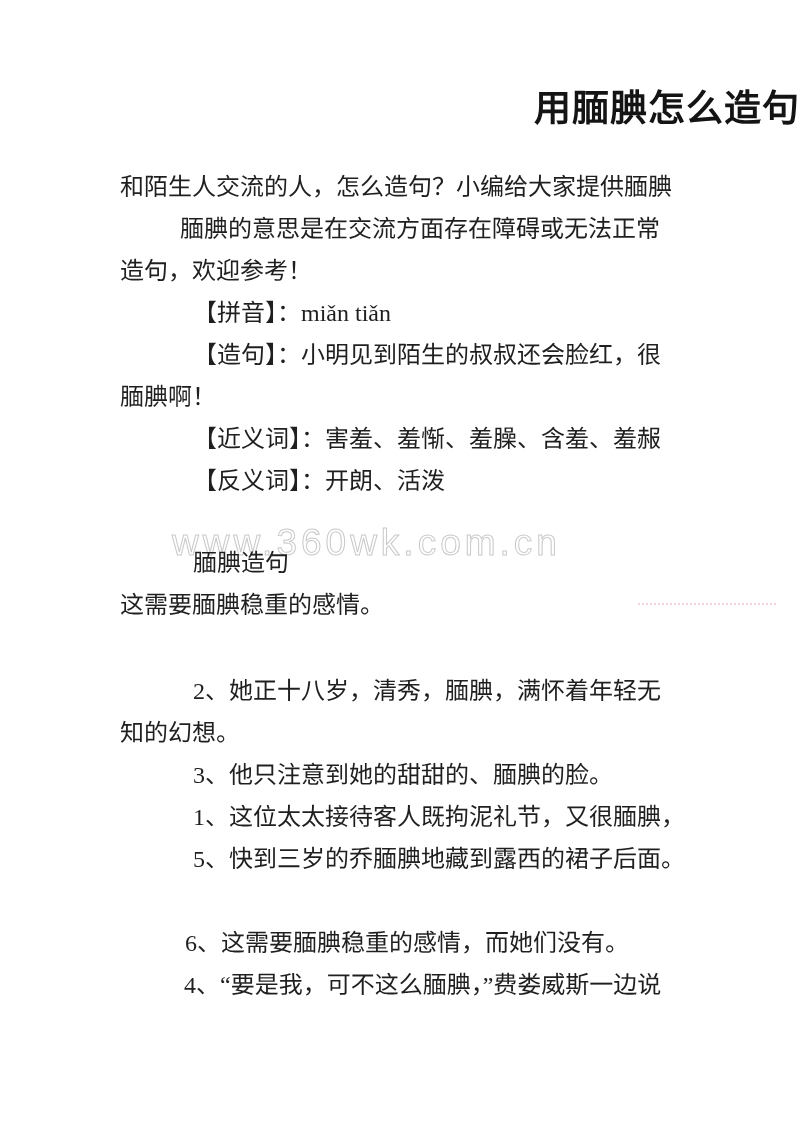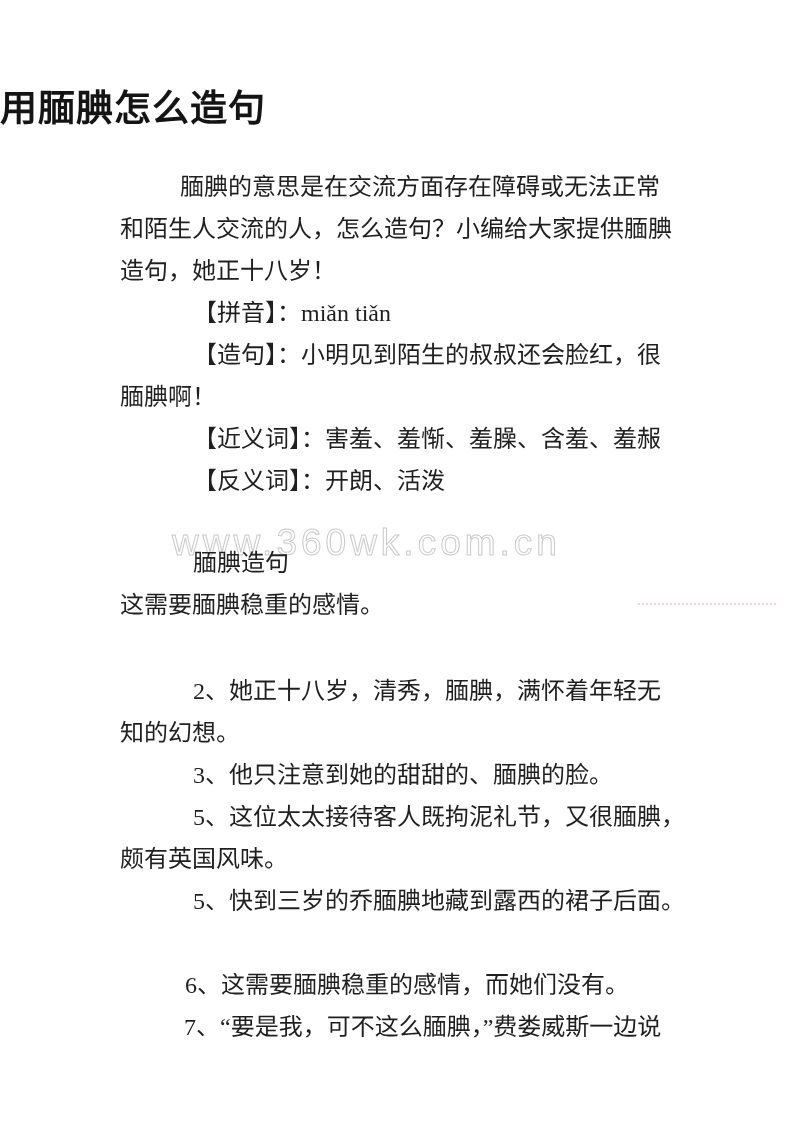--- a/index.html
+++ b/index.html
@@ -15,21 +15,21 @@
     overflow: hidden;
     font-family: "Liberation Serif", "DejaVu Serif", serif;
     color: #1f1f1f;
   }
   .doc-title {
     position: absolute;
     top: 86px;
     left: 0;
     right: 0;
     margin: 0;
-    text-align: left;
+    text-align: right;
     font-size: 37px;
     line-height: 46px;
     font-weight: bold;
     color: #141414;
     letter-spacing: 1px;
   }
   .doc-body {
     position: absolute;
     top: 166px;
     left: 120px;
@@ -72,23 +72,23 @@
   }
 </style>
 </head>
 <body>
 
 <div class="page">
   <h1 class="doc-title">用腼腆怎么造句</h1>
   <div class="watermark">www.360wk.com.cn</div>
   <div class="doc-body" id="doc-body">
       <div class="paragraph">
+        <div class="text-line">和陌生人交流的人，怎么造句？小编给大家提供腼腆</div>
         <div class="text-line" style="padding-left: 60px;">腼腆的意思是在交流方面存在障碍或无法正常</div>
-        <div class="text-line">和陌生人交流的人，怎么造句？小编给大家提供腼腆</div>
-        <div class="text-line">造句，她正十八岁！</div>
+        <div class="text-line">造句，欢迎参考！</div>
       </div>
       <div class="paragraph">
         <div class="text-line" style="padding-left: 73px; font-family: Liberation Serif, serif;">【拼音】：miǎn tiǎn</div>
       </div>
       <div class="paragraph">
         <div class="text-line" style="padding-left: 73px;">【造句】：小明见到陌生的叔叔还会脸红，很</div>
         <div class="text-line">腼腆啊！</div>
       </div>
       <div class="paragraph">
         <div class="text-line" style="padding-left: 73px;">【近义词】：害羞、羞惭、羞臊、含羞、羞赧</div>
@@ -103,27 +103,26 @@
         <div class="text-line">这需要腼腆稳重的感情。</div>
       </div>
       <div class="paragraph">
         <div class="text-line" style="padding-left: 73px; margin-top: 44px;">2、她正十八岁，清秀，腼腆，满怀着年轻无</div>
         <div class="text-line">知的幻想。</div>
       </div>
       <div class="paragraph">
         <div class="text-line" style="padding-left: 73px;">3、他只注意到她的甜甜的、腼腆的脸。</div>
       </div>
       <div class="paragraph">
-        <div class="text-line" style="padding-left: 73px;">5、这位太太接待客人既拘泥礼节，又很腼腆，</div>
-        <div class="text-line">颇有英国风味。</div>
+        <div class="text-line" style="padding-left: 73px;">1、这位太太接待客人既拘泥礼节，又很腼腆，</div>
       </div>
       <div class="paragraph">
         <div class="text-line" style="padding-left: 73px;">5、快到三岁的乔腼腆地藏到露西的裙子后面。</div>
       </div>
       <div class="paragraph space-before">
         <div class="text-line" style="padding-left: 65px;">6、这需要腼腆稳重的感情，而她们没有。</div>
       </div>
       <div class="paragraph">
-        <div class="text-line" style="padding-left: 64px;">7、“要是我，可不这么腼腆，”费娄威斯一边说</div>
+        <div class="text-line" style="padding-left: 64px;">4、“要是我，可不这么腼腆，”费娄威斯一边说</div>
       </div>
     </div>
   <div class="scan-dots"></div>
 </div>
 
 </body></html>

